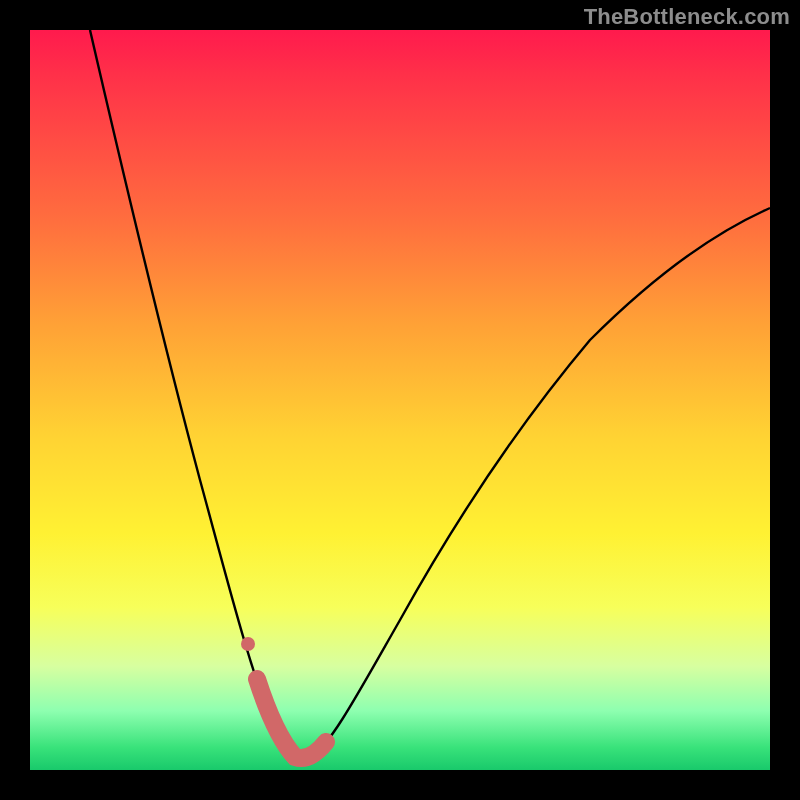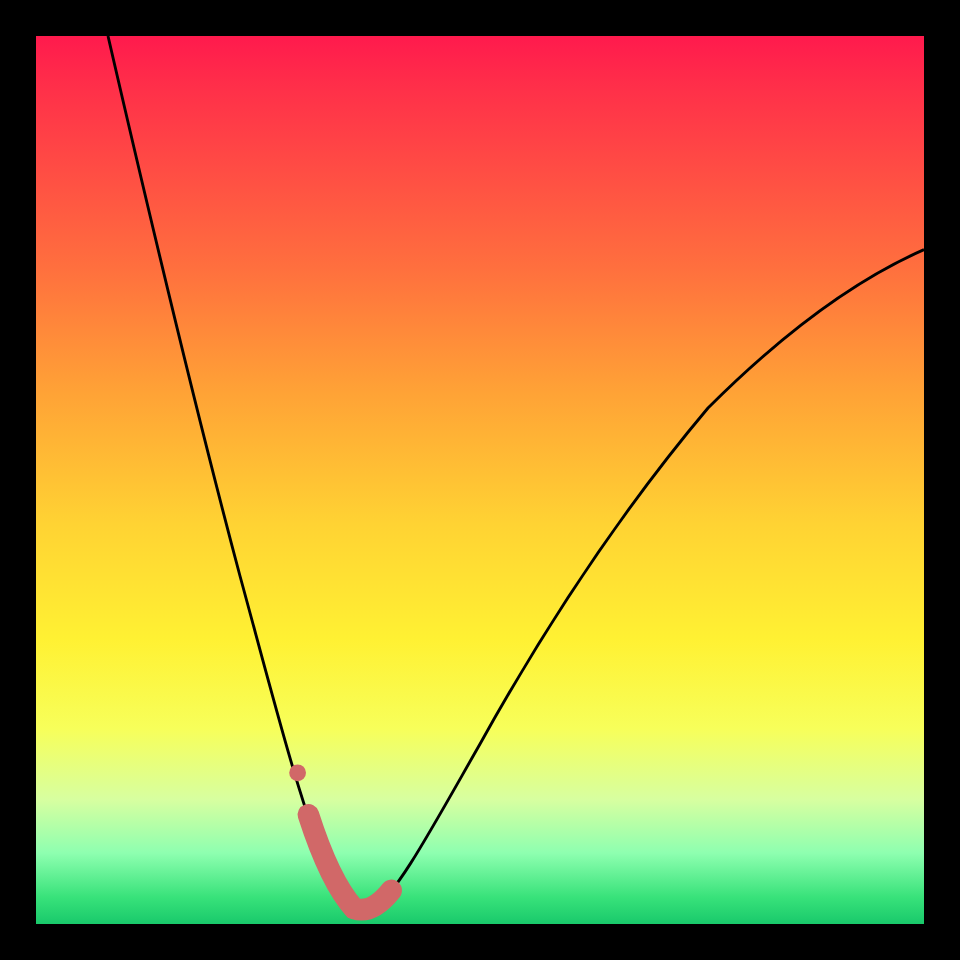--- a/index.html
+++ b/index.html
@@ -72,13 +72,14 @@
              C 255 722, 270 732, 282 726
              C 300 716, 330 660, 370 590
              C 420 500, 480 405, 560 310
              C 630 240, 690 200, 740 178" fill="none" stroke="#000" stroke-width="2.4"></path>
     <path d="M 227 649
              Q 245 705, 265 727
              Q 280 732, 296 712" fill="none" stroke="#d16868" stroke-width="18" stroke-linecap="round"></path>
     <circle cx="218" cy="614" r="7" fill="#d16868"></circle>
   </svg>
 
+  <div class="watermark">TheBottleneck.com</div>
 </div>
 
 </body></html>

